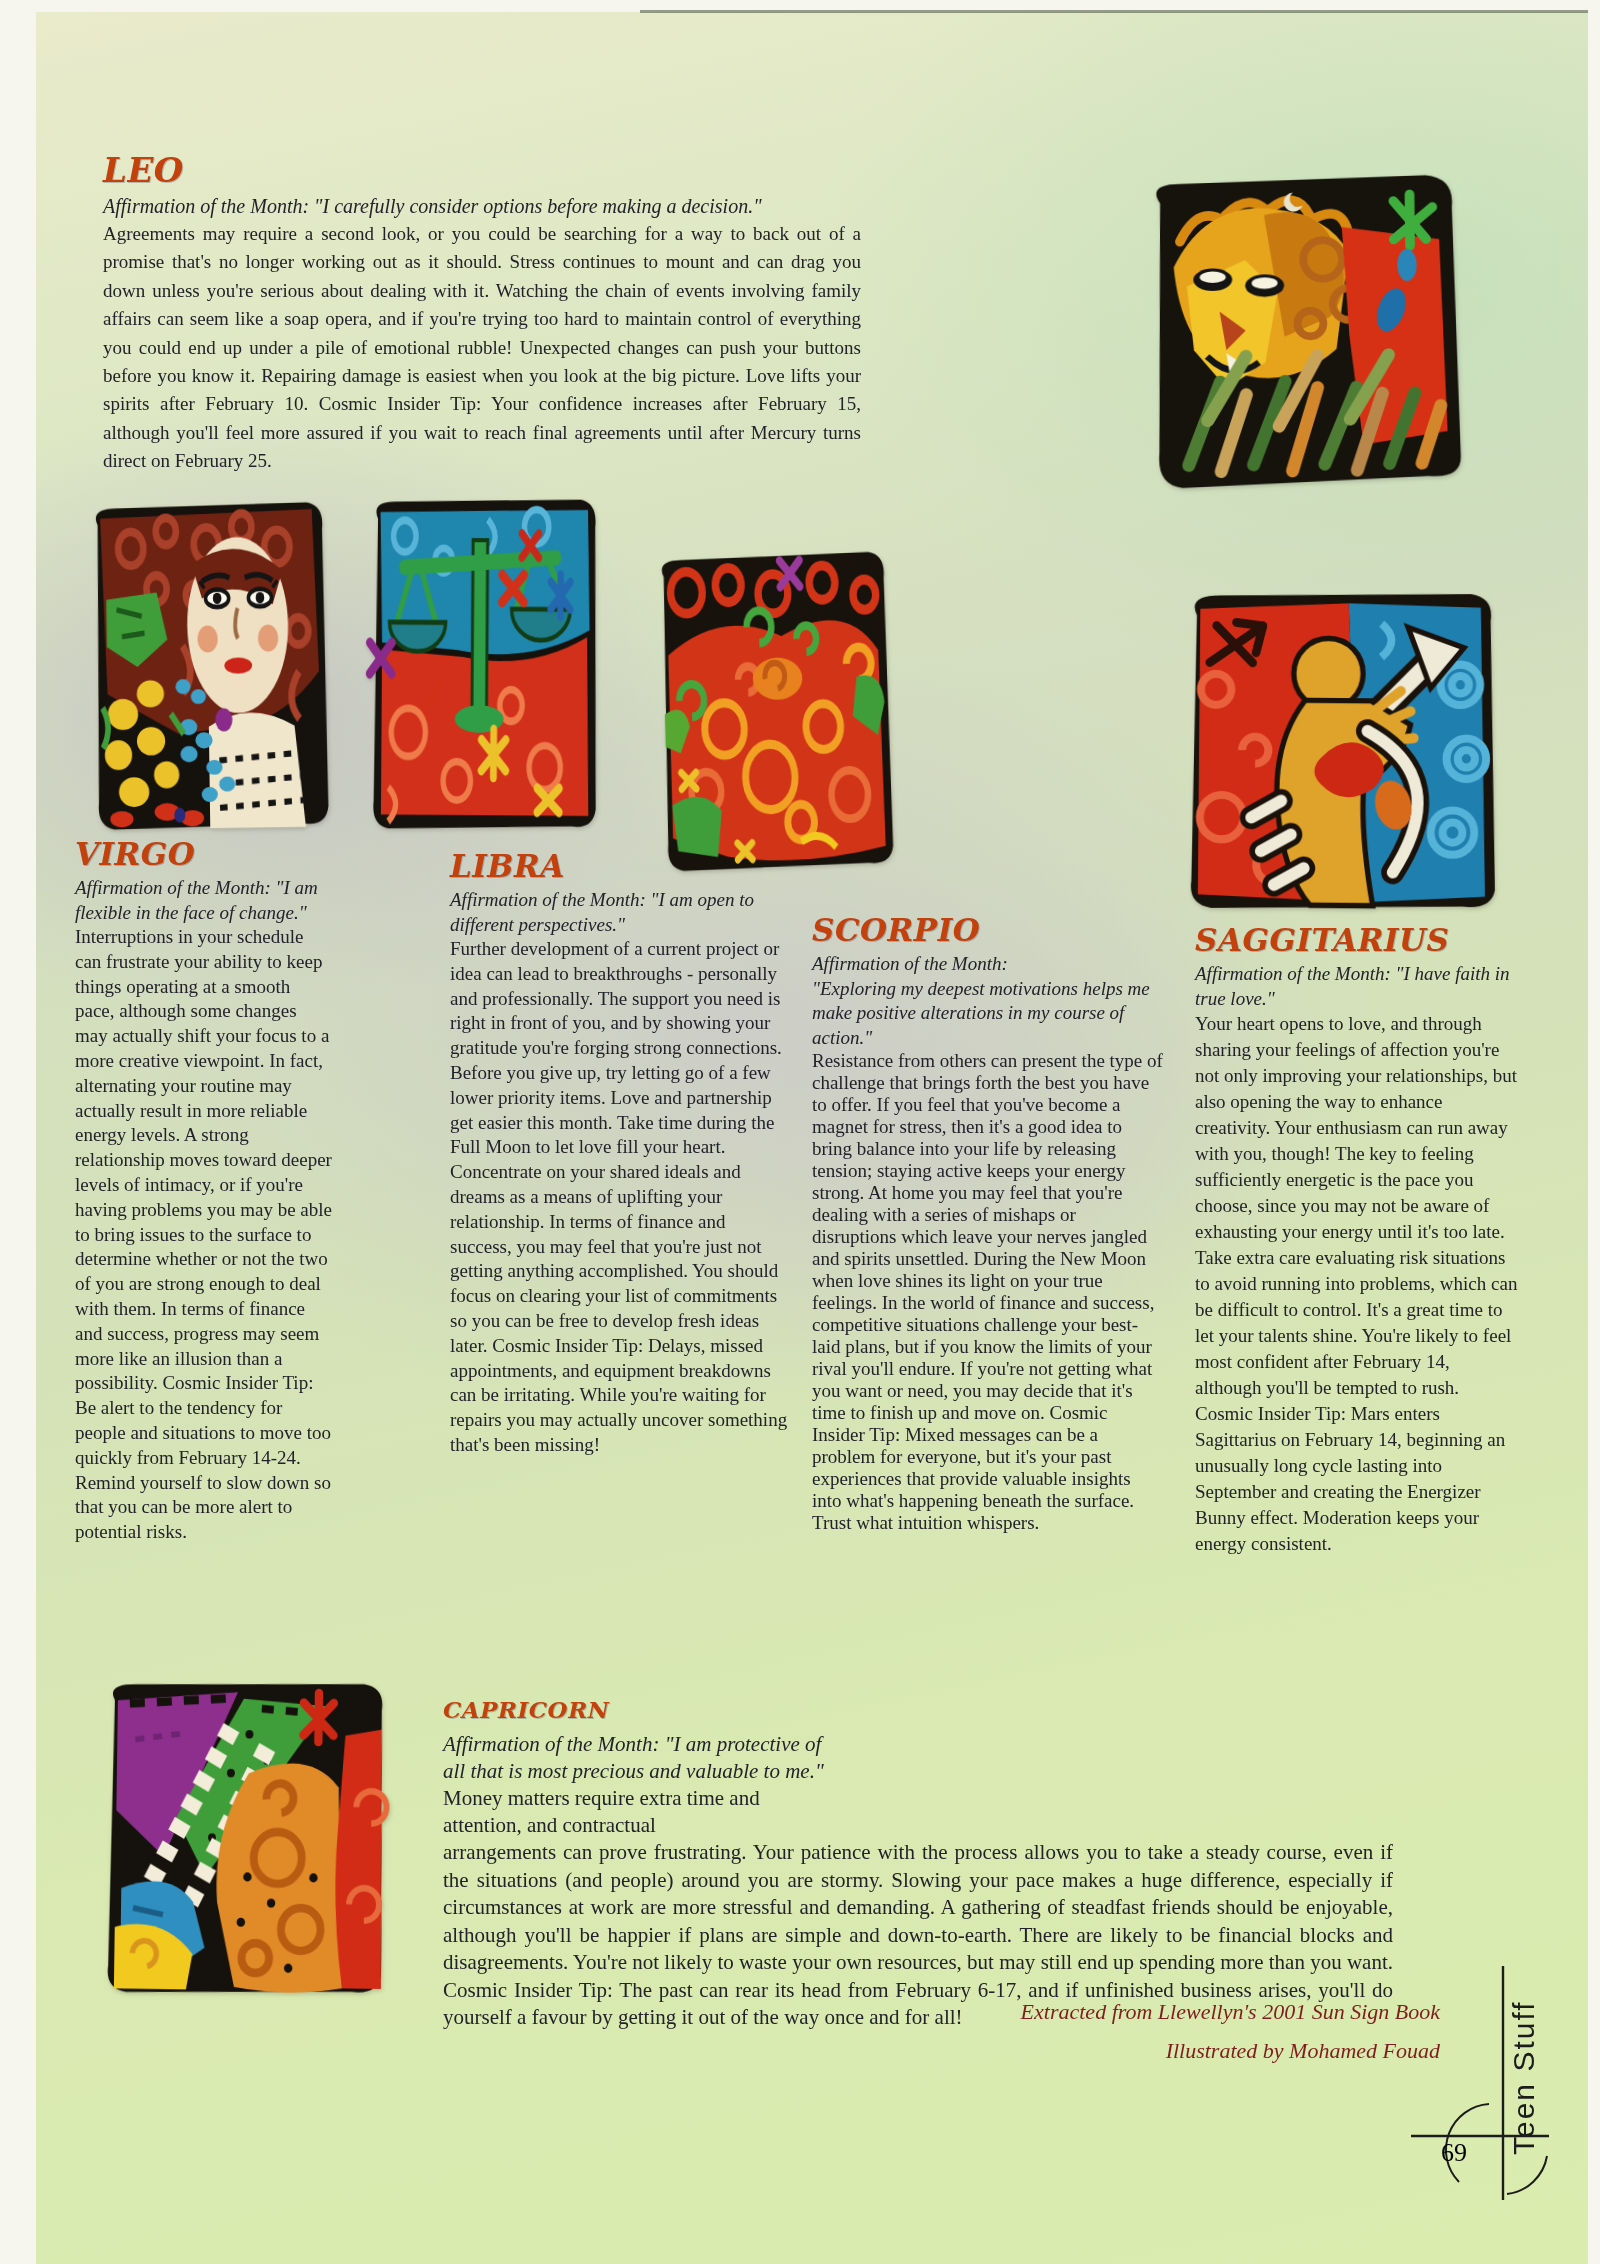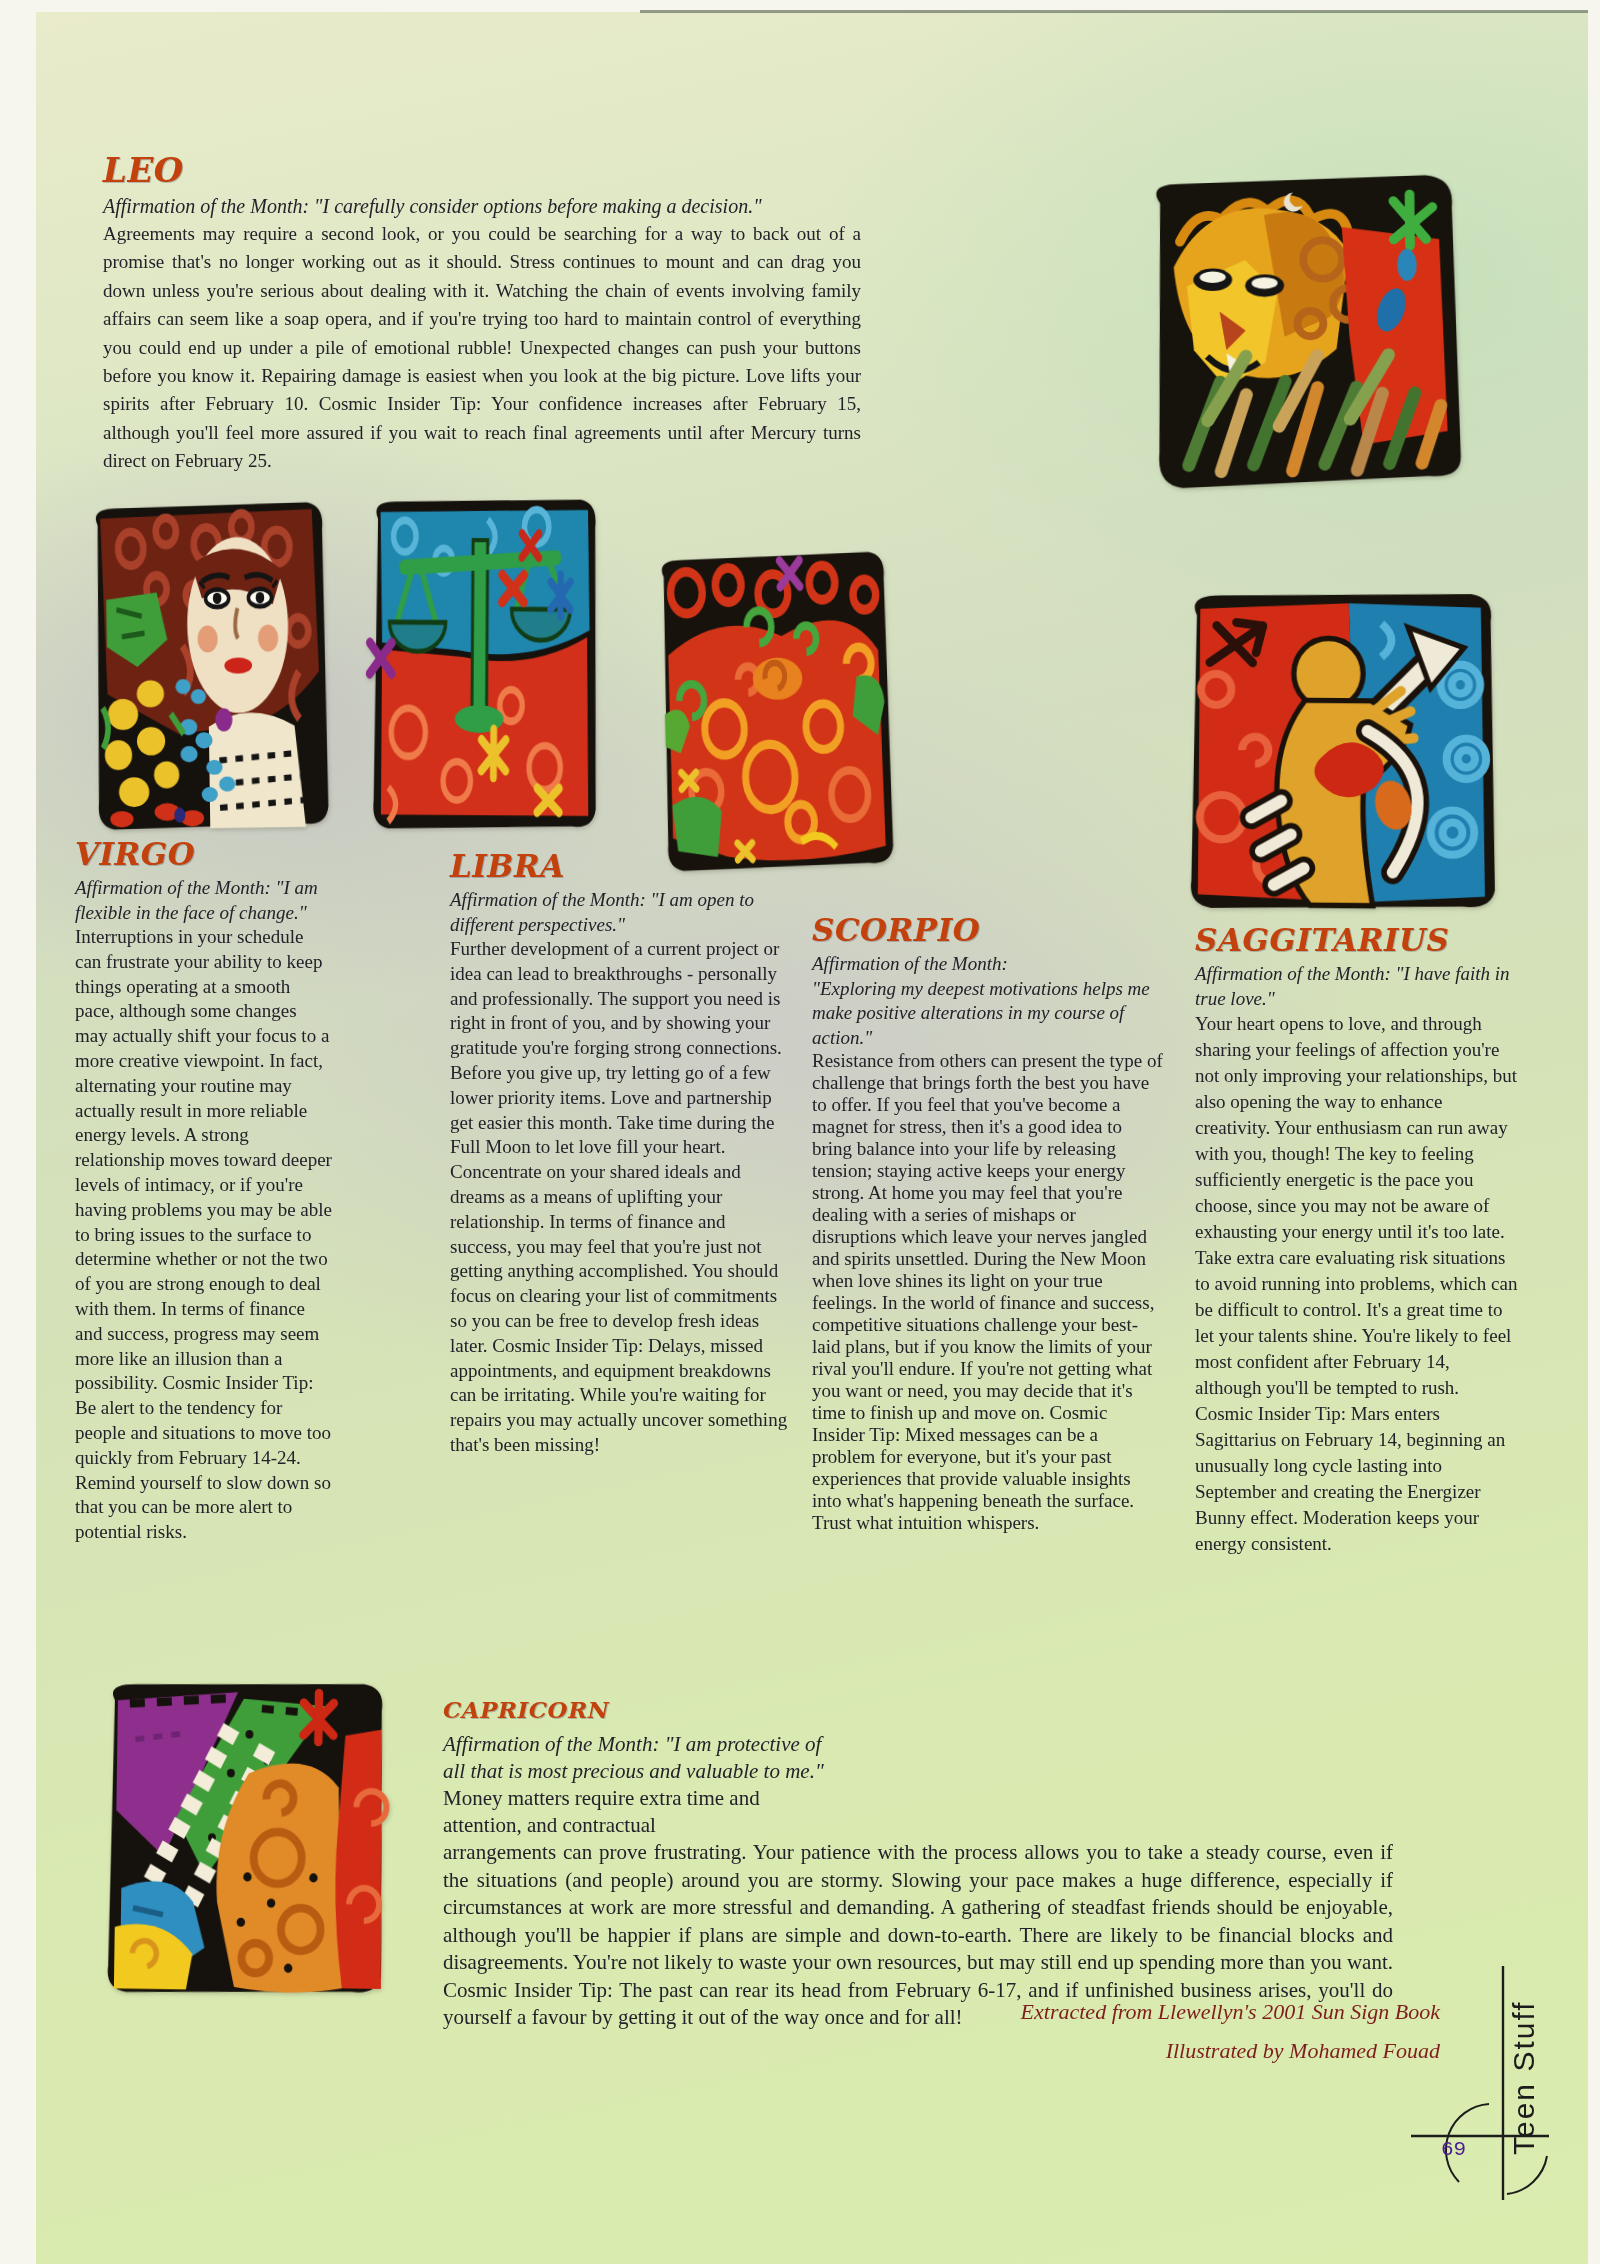--- a/index.html
+++ b/index.html
@@ -72,22 +72,22 @@
   .footer-marks{position:absolute;left:1395px;top:1908px;width:210px;height:336px;}
   .mag-name{
     position:absolute;left:1507px;top:1962px;height:232px;width:42px;
     writing-mode:vertical-rl;transform:rotate(180deg);
     font-family:"Liberation Sans", sans-serif;
     font-size:30px;letter-spacing:2px;color:#1c1c1c;
     text-align:center;
   }
   .page-num{
     position:absolute;left:1441px;top:2138px;
-    font-family:Liberation Mono, monospace;
-    font-size:21px;color:#4c1d95;
+    font-family:Liberation Serif, serif;
+    font-size:26px;color:#000000;
   }
 </style>
 </head>
 <body>
 
 <div class="page-bg"></div>
 <div class="top-edge"></div>
 
 <section class="leo">
   <h2>LEO</h2>

